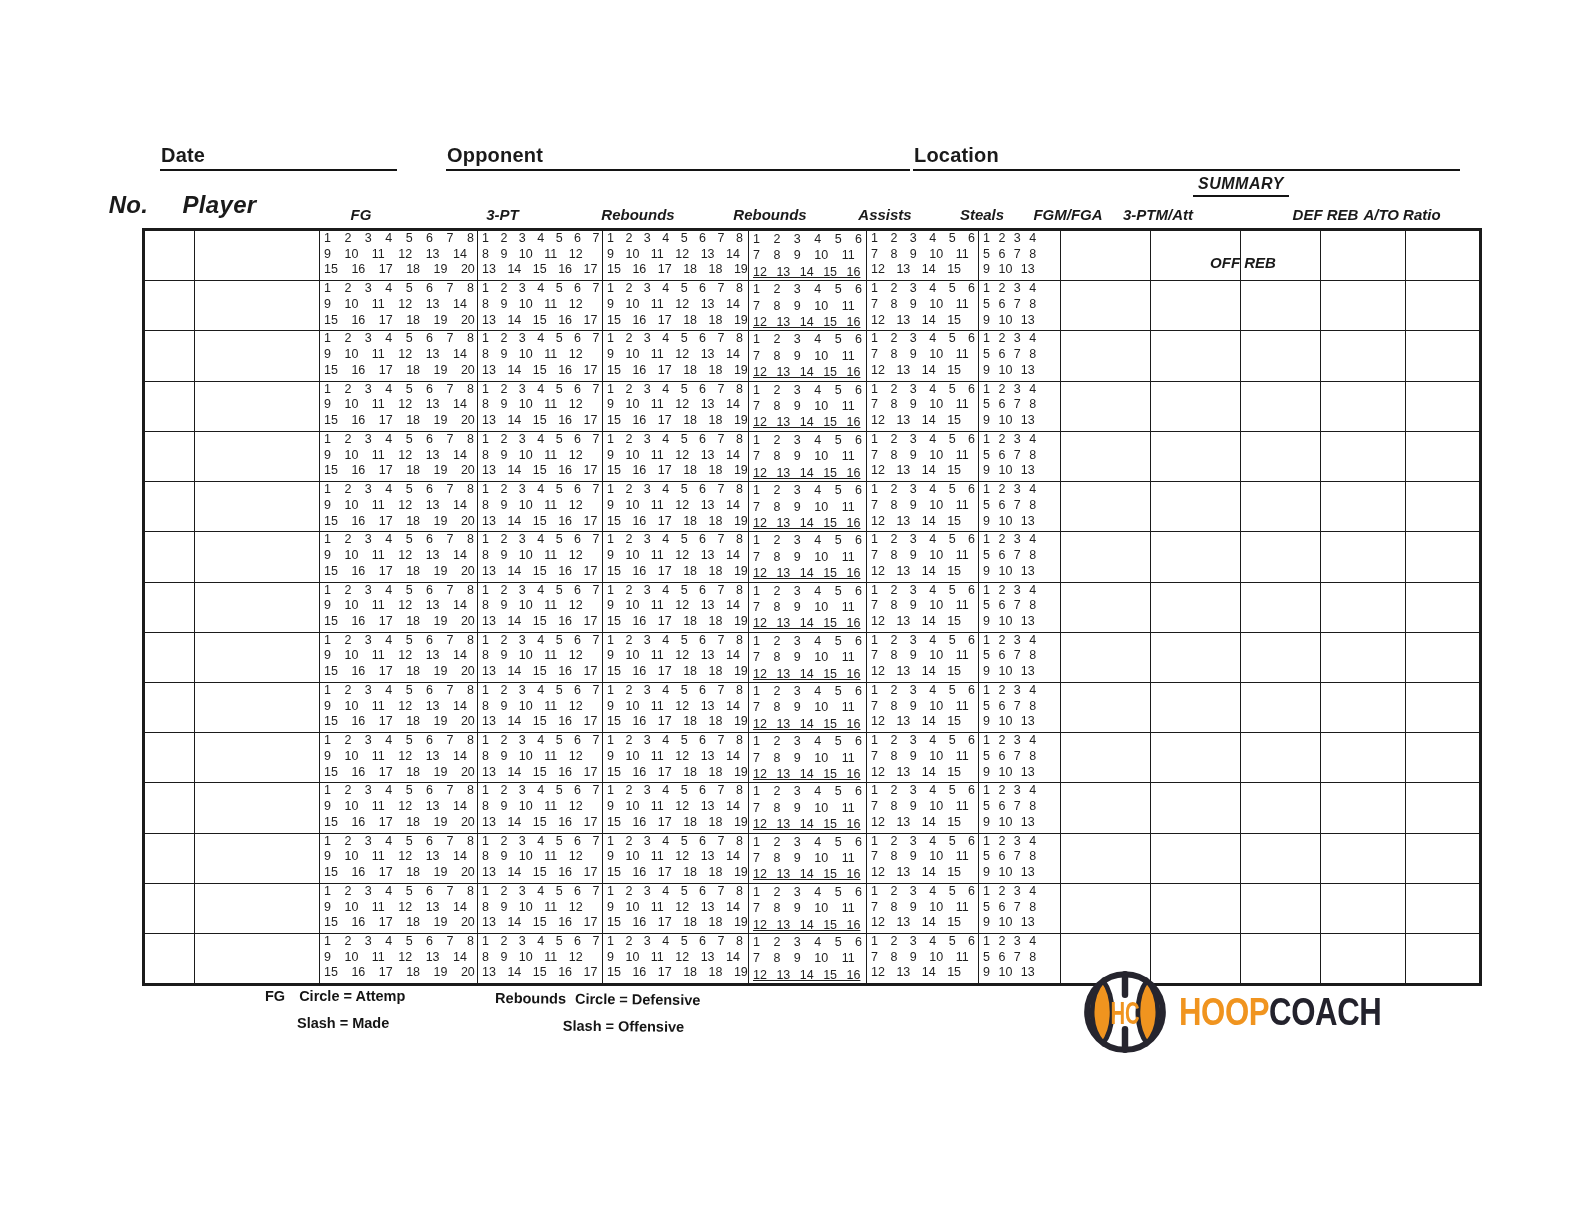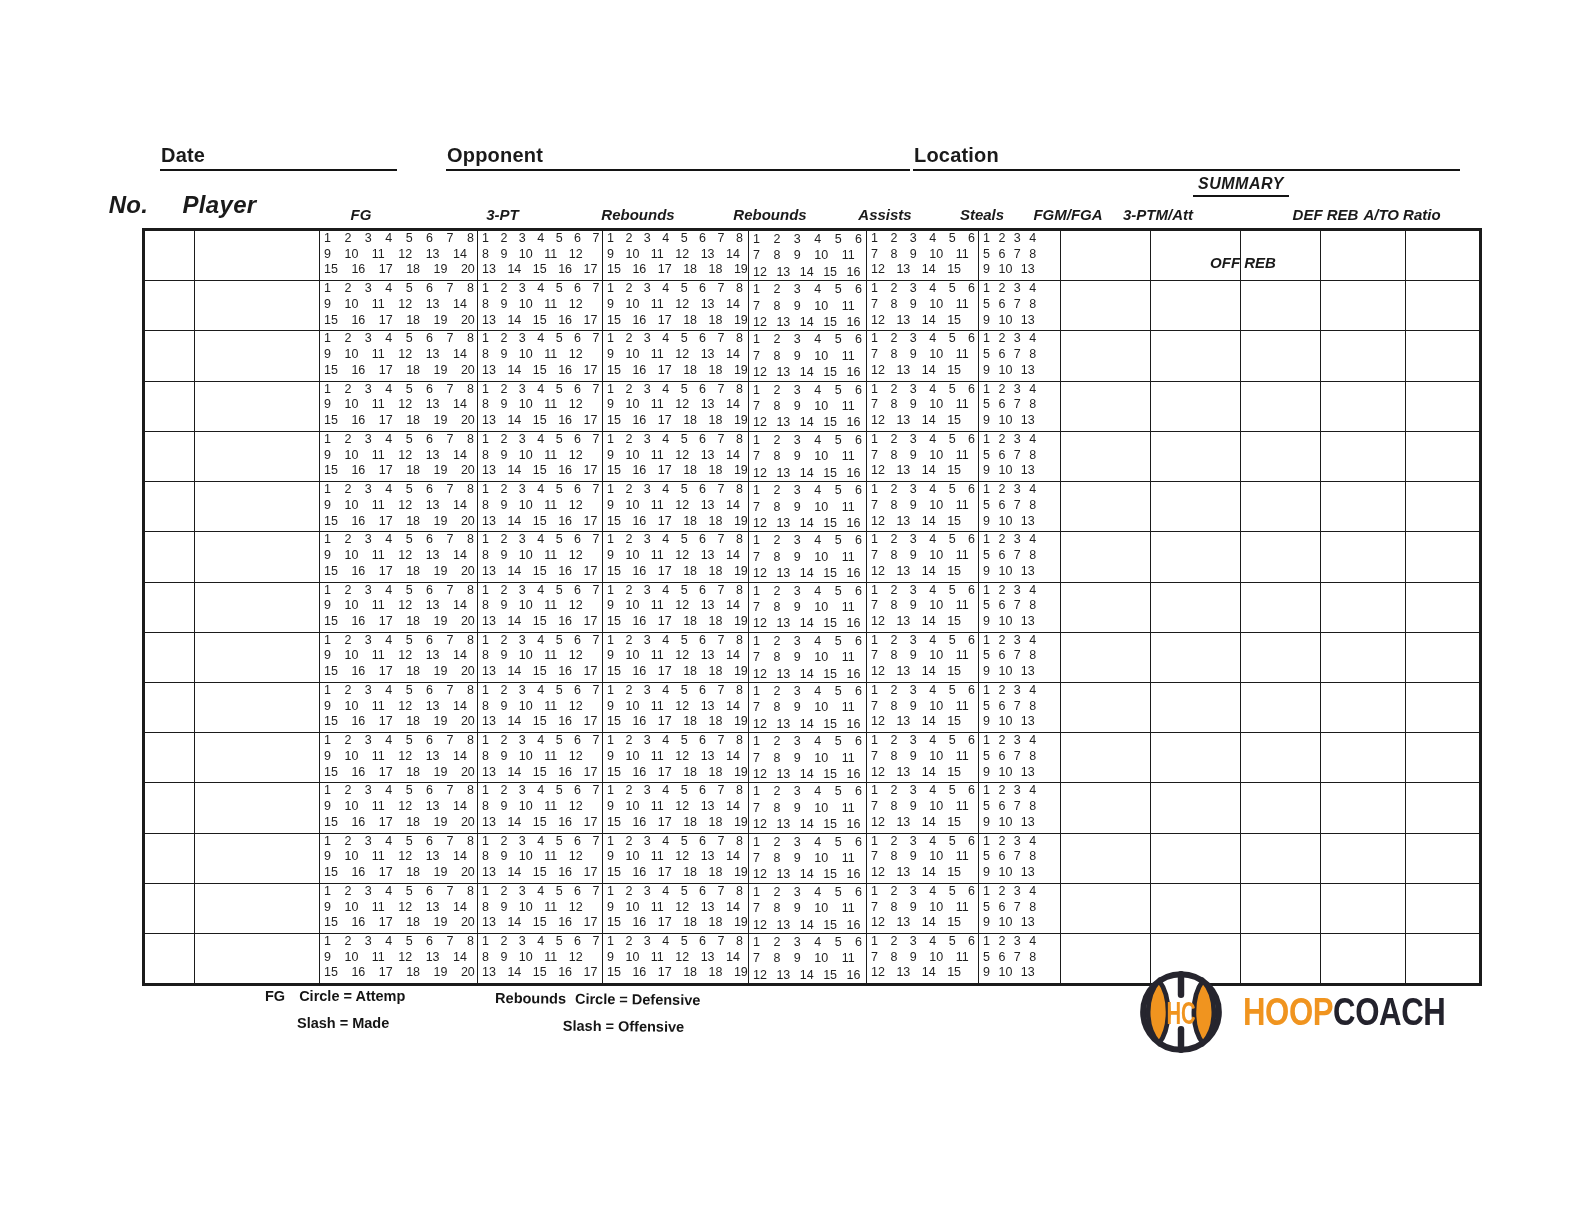--- a/index.html
+++ b/index.html
@@ -28,37 +28,37 @@
 
   
   .stat-table { position:absolute; left:106px; top:228px; border-collapse:collapse; table-layout:fixed; border:3px solid #1b1b1b;margin-left:36px; }
   .stat-table tr { height:48px; }
   .stat-table td { border:1.5px solid #1b1b1b; vertical-align:top; overflow:hidden; padding:0; }
   .num-line { font-size:12.5px; line-height:15.7px; padding-left:4px; white-space:nowrap; color:#1f1f1f; }
   .col-fg .num-line        { word-spacing:10px; }
   .col-three-pt .num-line  { word-spacing:8px; }
   .col-rebounds .num-line  { word-spacing:8px; }
   .col-turnovers .num-line { word-spacing:10px; line-height:16.4px; }
-  .col-turnovers .num-line:nth-child(3) { word-spacing:6px; }
+  .col-turnovers .num-line:nth-child(3) { word-spacing:6px;text-decoration:underline; }
   .col-assists .num-line   { word-spacing:9px; }
   .col-assists .num-line:nth-child(3) { word-spacing:8px; }
   .col-steals .num-line    { word-spacing:5px; }
 
   
   .legend-block { position:absolute; font-weight:bold; font-size:14.5px; color:#151515; }
   .legend-row { white-space:nowrap; }
   #legend-fg { left:265px; top:988px; }
   #legend-fg .legend-key { margin-right:14px; }
   #legend-fg .rule2 { margin-left:32px; margin-top:11px; }
   #legend-rebounds { left:495px; top:991px; transform:rotate(0.6deg); }
   #legend-rebounds .legend-key { margin-right:9px; }
   #legend-rebounds .rule2 { margin-left:68px; margin-top:11px; }
 
   
-  .logo { position:absolute; left:1138px; top:969px; display:flex; align-items:center;gap:8px; }
+  .logo { position:absolute; left:1082px; top:969px; display:flex; align-items:center; }
   .logo svg { display:block; }
   .wordmark {
     margin-left:11px; font-size:38px; font-weight:bold; letter-spacing:-0.5px;
     transform:scaleX(0.82); transform-origin:left center; white-space:nowrap;
   }
   .wm-hoop  { color:#F0941F; }
   .wm-coach { color:#23222C; }
 </style>
 </head>
 <body>

